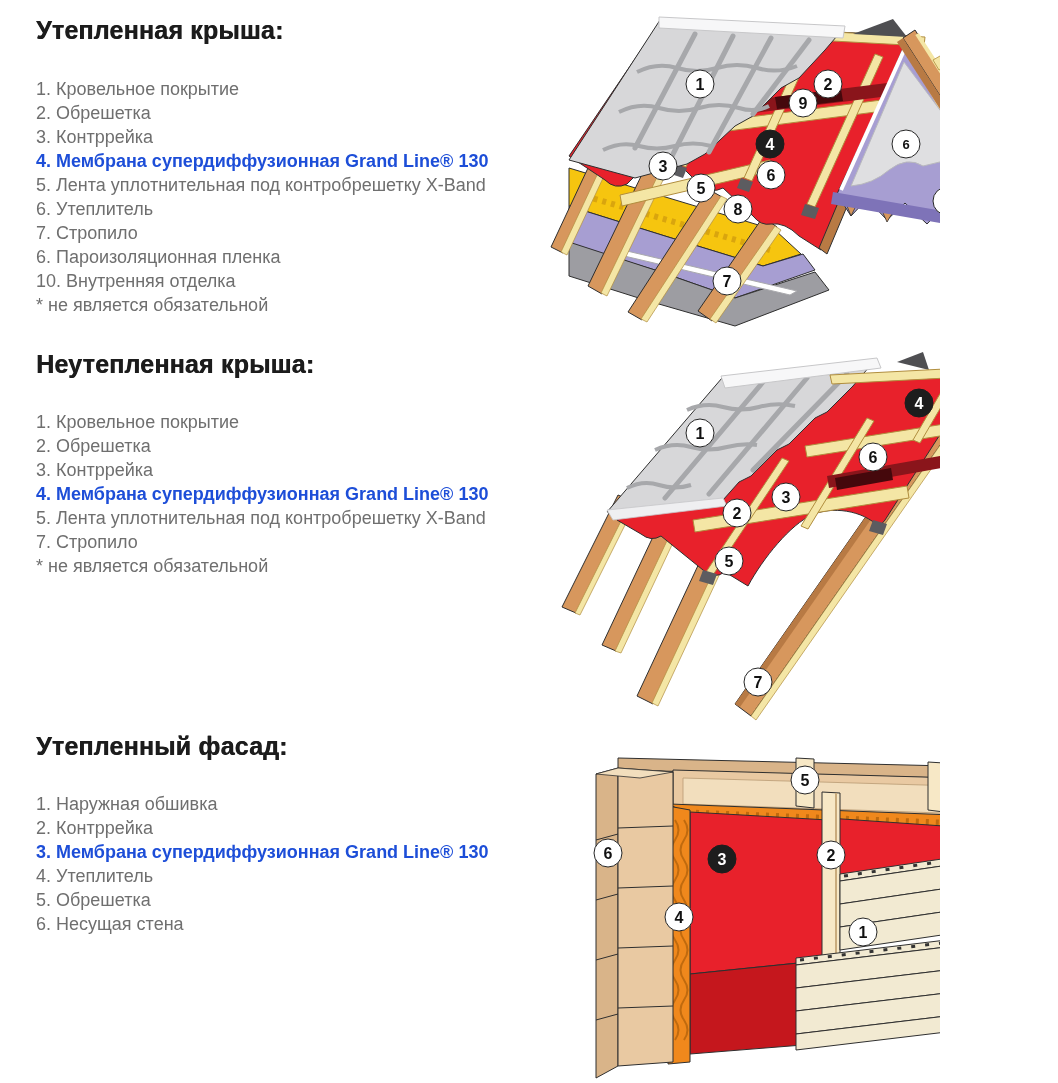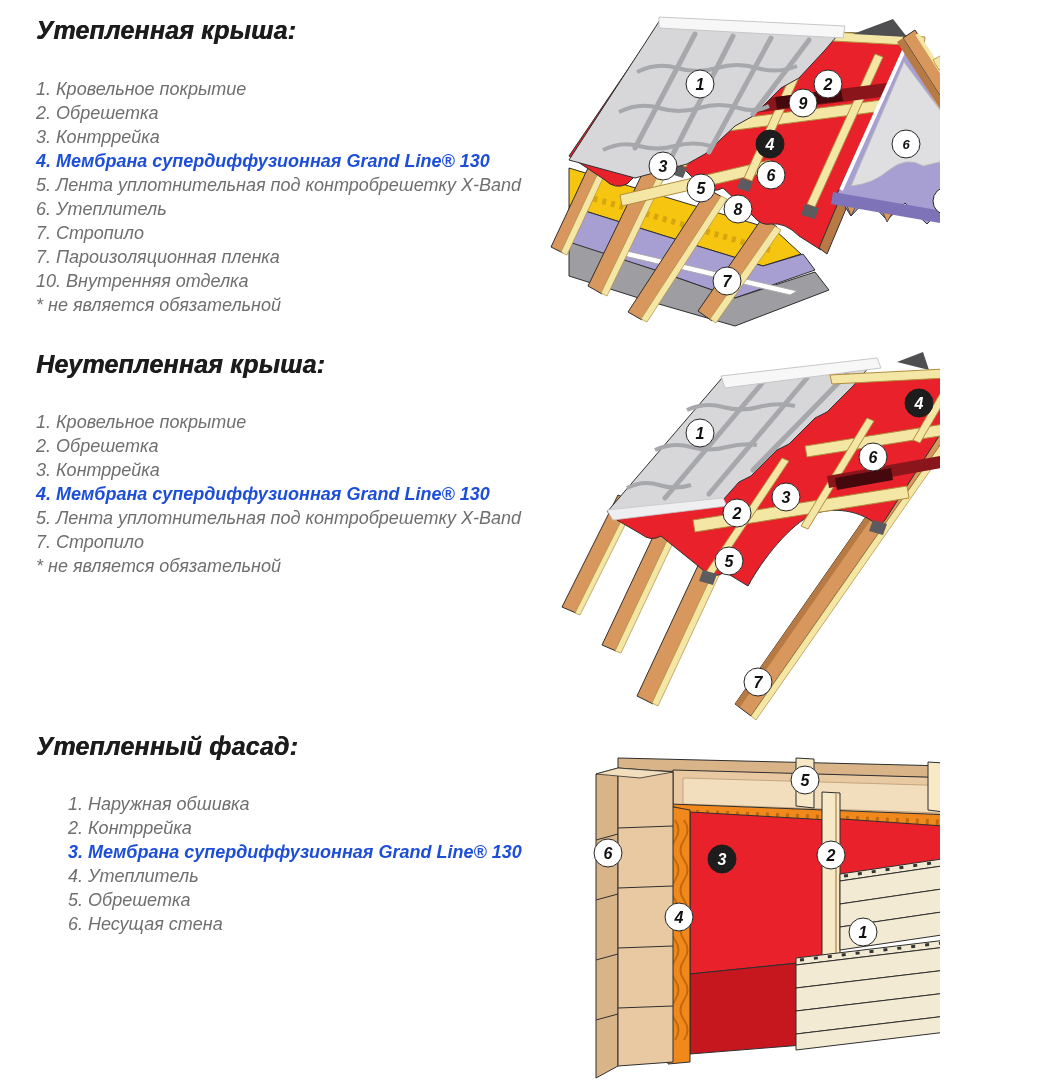--- a/index.html
+++ b/index.html
@@ -1,18 +1,18 @@
 <!DOCTYPE html>
 <html style="--red: #e8212b; --red-shade: #c5171d; --tape: #8a151b; --tape-dark: #45080c; --yellow-ins: #f6c50f; --yellow-ins-line: #d9a50e; --batten: #f4e6a5; --batten-edge: #b08d3e; --wood: #d7975d; --wood-dark: #b87a44; --purple: #a79ed2; --purple-dark: #7e73b8; --film-gray: #9d9da2; --tile: #d7d7d9; --tile-line: #a7a8ab; --tile-white: #f7f7f8; --interior: #dfdfe1; --tan: #e9c9a2; --tan-dark: #d9b489; --tan-light: #f2debd; --orange: #f0881c; --orange-line: #c06a0e; --cream: #f2ead2; --cream-dark: #d8cfb2; --pale-batten: #f7e8c6; --ink: #2f2f2f;"><head>
 <meta charset="utf-8">
 <style>
   * { margin:0; padding:0; box-sizing:border-box; }
   html,body { background:#fff; }
   body { font-family:"Liberation Sans", sans-serif; }
-  .page { position:relative; width:940px; height:1083px; background:#fff; overflow:hidden;font-style:italic; }
+  .page { position:relative; width:940px; height:1083px; background:#fff; overflow:hidden; }
 
   .txtcol { position:absolute; left:36px; width:530px; }
   h2.sec-head {
     font-size:25px; font-weight:800; color:#1c1c1c; letter-spacing:.2px;
     text-shadow:.5px 0 currentColor;
   }
   ul.layers { list-style:none; margin-top:0; }
   ul.layers li {
     font-size:18px; line-height:24px; color:#6f6f6f; white-space:nowrap;
   }
@@ -38,42 +38,42 @@
   <div class="txtcol" style="top:16px;">
     <h2 class="sec-head">Утепленная крыша:</h2>
     <ul class="layers" style="margin-top:32px;">
       <li>1. Кровельное покрытие</li>
       <li>2. Обрешетка</li>
       <li>3. Контррейка</li>
       <li class="b">4. Мембрана супердиффузионная Grand Line® 130</li>
       <li>5. Лента уплотнительная под контробрешетку X-Band</li>
       <li>6. Утеплитель</li>
       <li>7. Стропило</li>
-      <li>7. Пароизоляционная пленка</li>
+      <li>6. Пароизоляционная пленка</li>
       <li>10. Внутренняя отделка</li>
       <li>* не является обязательной</li>
     </ul>
   </div>
 
   <div class="txtcol" style="top:350px;">
     <h2 class="sec-head">Неутепленная крыша:</h2>
     <ul class="layers" style="margin-top:31px;">
       <li>1. Кровельное покрытие</li>
       <li>2. Обрешетка</li>
       <li>3. Контррейка</li>
       <li class="b">4. Мембрана супердиффузионная Grand Line® 130</li>
       <li>5. Лента уплотнительная под контробрешетку X-Band</li>
       <li>7. Стропило</li>
       <li>* не является обязательной</li>
     </ul>
   </div>
 
   <div class="txtcol" style="top:732px;">
     <h2 class="sec-head">Утепленный фасад:</h2>
-    <ul class="layers" style="margin-top:31px;margin-left:32px;">
+    <ul class="layers" style="margin-top:31px;">
       <li>1. Наружная обшивка</li>
       <li>2. Контррейка</li>
       <li class="b">3. Мембрана супердиффузионная Grand Line® 130</li>
       <li>4. Утеплитель</li>
       <li>5. Обрешетка</li>
       <li>6. Несущая стена</li>
     </ul>
   </div>
 
   <div class="diagram" style="left:575px; top:8px; width:480px; height:292px;">

